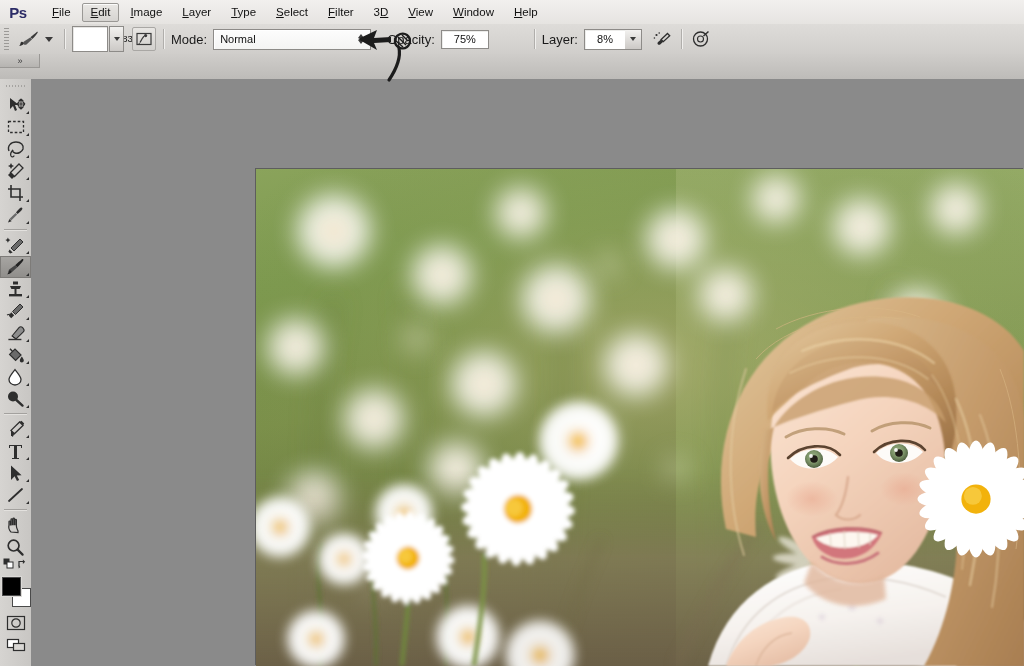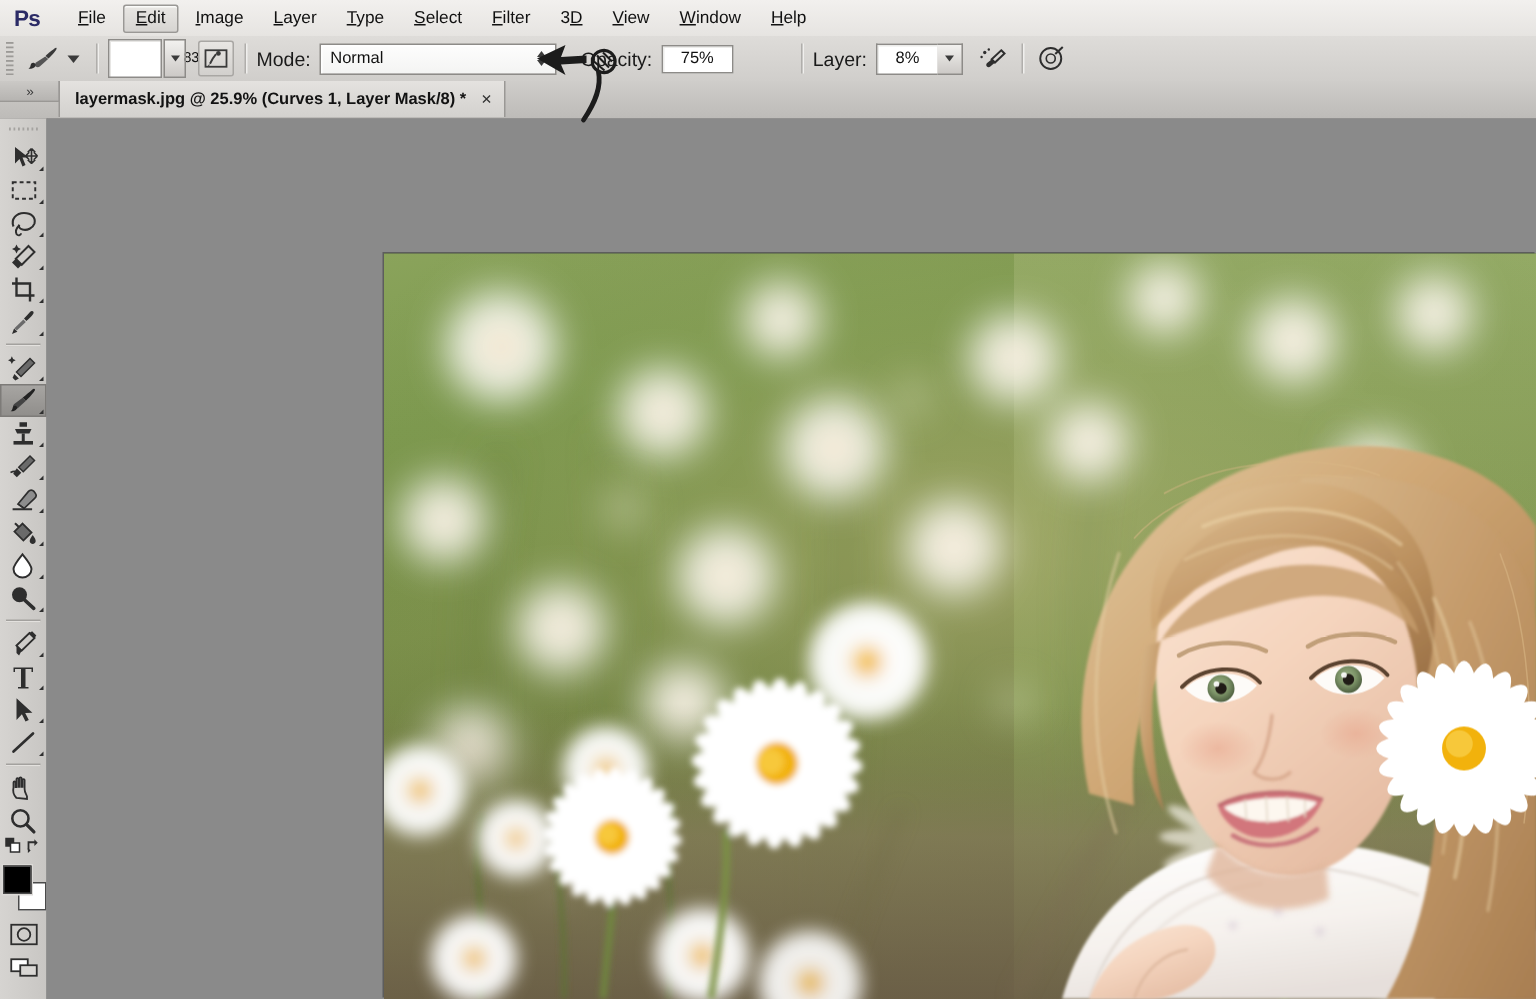--- a/index.html
+++ b/index.html
@@ -267,24 +267,20 @@
       <svg width="20" height="18" viewBox="0 0 20 18">
         <circle cx="9.5" cy="9" r="7" fill="none" stroke="#2e2e2e" stroke-width="1.3"></circle>
         <circle cx="9.5" cy="9" r="3" fill="none" stroke="#2e2e2e" stroke-width="1.1"></circle>
         <path d="M12.5 6l5-4.6" stroke="#2e2e2e" stroke-width="1.4"></path>
       </svg>
     </div>
   </div>
 
   <div class="tabstrip">
     <div class="collapse-btn">»</div>
-    <div class="doc-tab">
-      <span class="doc-tab-title">layermask.jpg @ 25.9% (Curves 1, Layer Mask/8) *</span>
-      <span class="tab-close">×</span>
-    </div>
   </div>
 
   <div class="toolbar">
     <div class="tb-grip"></div>
     <div id="tool-list">
         <div class="tool">
           <svg width="22" height="20" viewBox="0 0 22 20">
             <path d="M5 3 L5 14 L8 11 L10 16 L12 15 L10 10 L14 10 Z" fill="#2e2e2e"></path>
             <path d="M16 4 v10 M12 9 h8 M16 4 l-2.5 2.5 M16 4 l2.5 2.5 M16 14 l-2.5-2.5 M16 14 l2.5-2.5 M12 9 l2.5-2.5 M12 9 l2.5 2.5 M20 9 l-2.5-2.5 M20 9 l-2.5 2.5" stroke="#2e2e2e" stroke-width="1.1" fill="none"></path>
           </svg>

